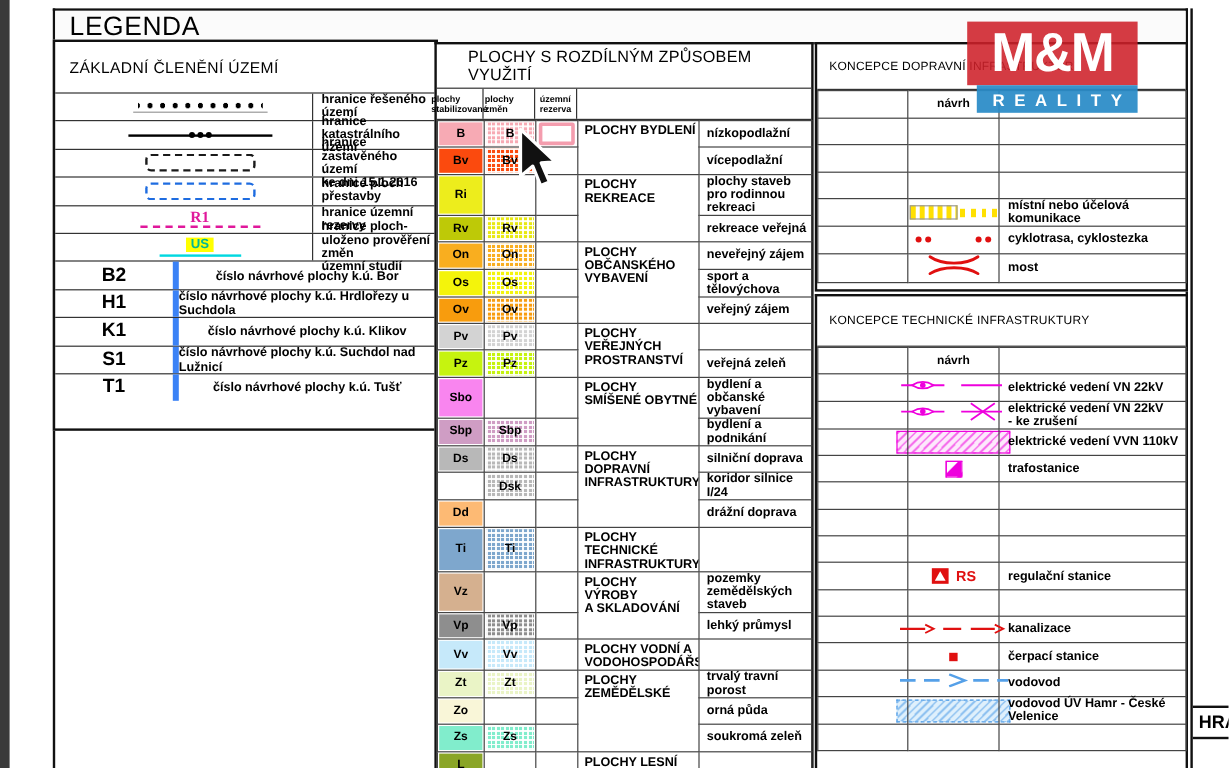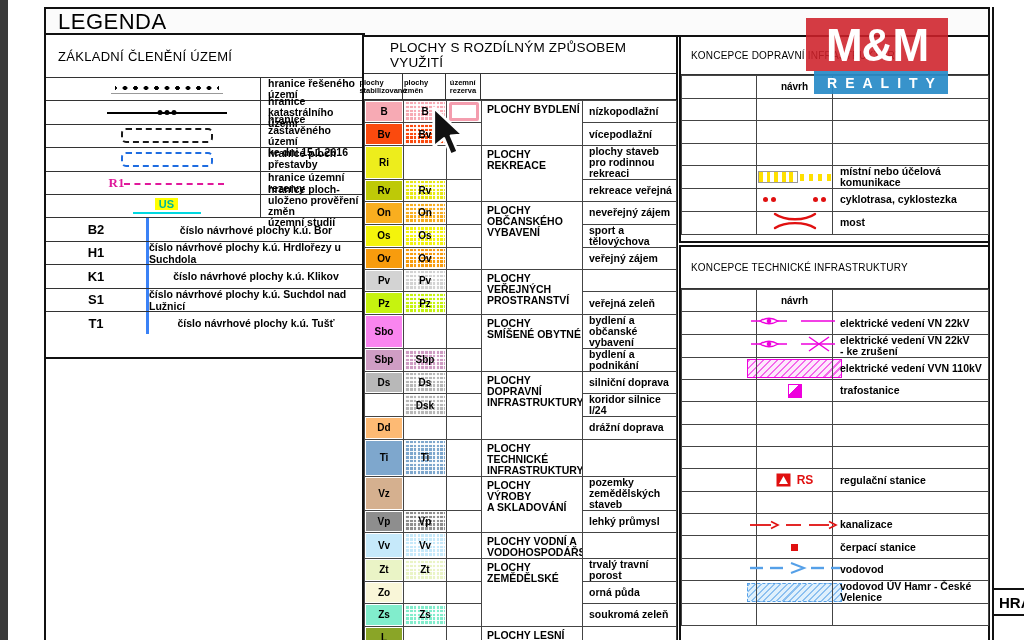--- a/index.html
+++ b/index.html
@@ -10,32 +10,32 @@
   .legenda-bar span{font-size:22px;color:#000;letter-spacing:.5px;padding-left:12px;}
   section{position:absolute;background:#fff;box-sizing:border-box;border:2px solid #111;}
   .sec-title{color:#000;white-space:pre-line;}
   
   .zakladni{left:44px;top:33px;width:321px;height:326px;}
   .zk-title{height:42px;display:flex;align-items:center;padding-left:12px;font-size:13px;letter-spacing:.3px;}
   .zk-row{display:flex;height:23.4px;border-top:1px solid #333;box-sizing:border-box;padding-left:27px;}
   .zk-sym{width:188px;border-right:1px solid #333;display:flex;align-items:center;justify-content:center;box-sizing:border-box;overflow:hidden;}
   .zk-label{flex:1;display:flex;align-items:center;padding-left:7px;font-size:10.5px;line-height:11px;font-weight:bold;white-space:pre-line;color:#000;}
   .zc-row{display:flex;height:23.4px;border-top:1px solid #333;box-sizing:border-box;}
-  .zc-code{width:103px;border-right:3px solid #3b82f6;display:flex;align-items:center;justify-content:center;font-size:13px;font-weight:bold;box-sizing:border-box;}
+  .zc-code{width:103px;border-right:5px solid #3b82f6;display:flex;align-items:center;justify-content:center;font-size:16px;font-weight:bold;box-sizing:border-box;}
   .zc-label{flex:1;display:flex;align-items:center;justify-content:center;font-size:10.5px;font-weight:bold;}
   
   .symwrap{display:flex;flex-direction:column;align-items:center;}
   .dotrow{width:104px;height:6px;background-image:radial-gradient(circle,#000 2.1px,transparent 2.4px);background-size:10.5px 6px;background-position:center;}
   .dot-underline{width:112px;height:1px;background:#999;margin-top:2px;}
   .sym-linedots{position:relative;width:120px;height:8px;}
   .sym-linedots .hline{position:absolute;left:0;top:3.5px;width:100%;height:1.5px;background:#000;}
   .sym-linedots .dots3{position:absolute;left:50%;top:1px;transform:translateX(-50%);display:flex;gap:2px;}
   .sym-linedots .dots3 i{width:5px;height:5px;border-radius:50%;background:#000;}
   .sym-rect{width:92px;height:15px;border:2px dashed #111;border-radius:5px;box-sizing:border-box;background:#fff;}
-  .sym-r1{display:flex;align-items:center;}
+  .sym-r1{display:flex;flex-direction:column;align-items:center;}
   .sym-r1 .r1txt{font-family:"Liberation Serif","DejaVu Serif",serif;font-weight:bold;font-size:13px;line-height:11px;}
   .sym-r1 .r1line{width:100px;border-top:2.5px dashed;margin-top:2px;}
   .sym-us{display:flex;flex-direction:column;align-items:center;}
   .usbadge{font-size:11px;font-weight:bold;padding:0 4px;line-height:12px;}
   .usline{width:68px;height:2.5px;margin-top:2px;}
   
   .plochy{left:362px;top:35px;width:316px;height:605px;border-bottom:none;}
   .plochy-title{height:36px;display:flex;align-items:center;padding-left:26px;font-size:13.5px;letter-spacing:.2px;}
   .plochy-header{display:flex;height:27px;border-top:1px solid #333;border-bottom:1px solid #333;box-sizing:border-box;}
   .ph{font-size:7.5px;font-weight:bold;line-height:8px;display:flex;align-items:center;justify-content:center;text-align:left;border-right:1px solid #333;box-sizing:border-box;white-space:pre-line;padding:1px;}

